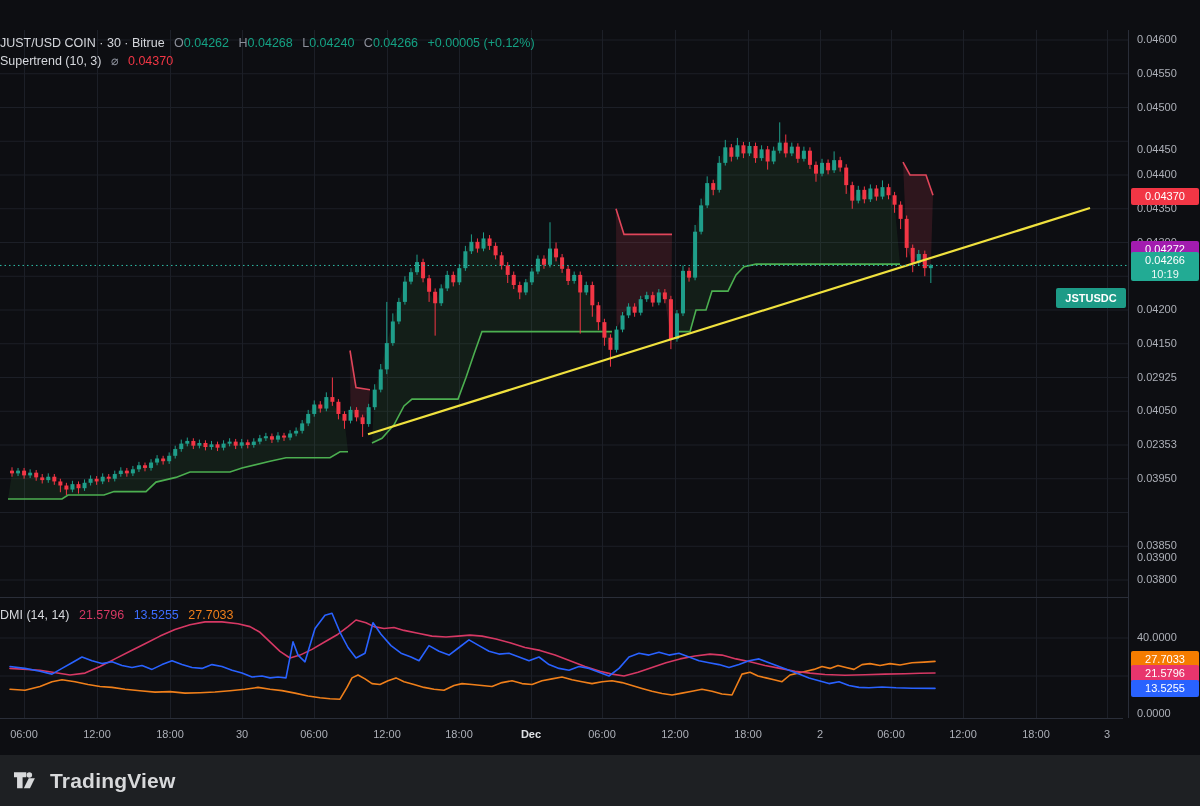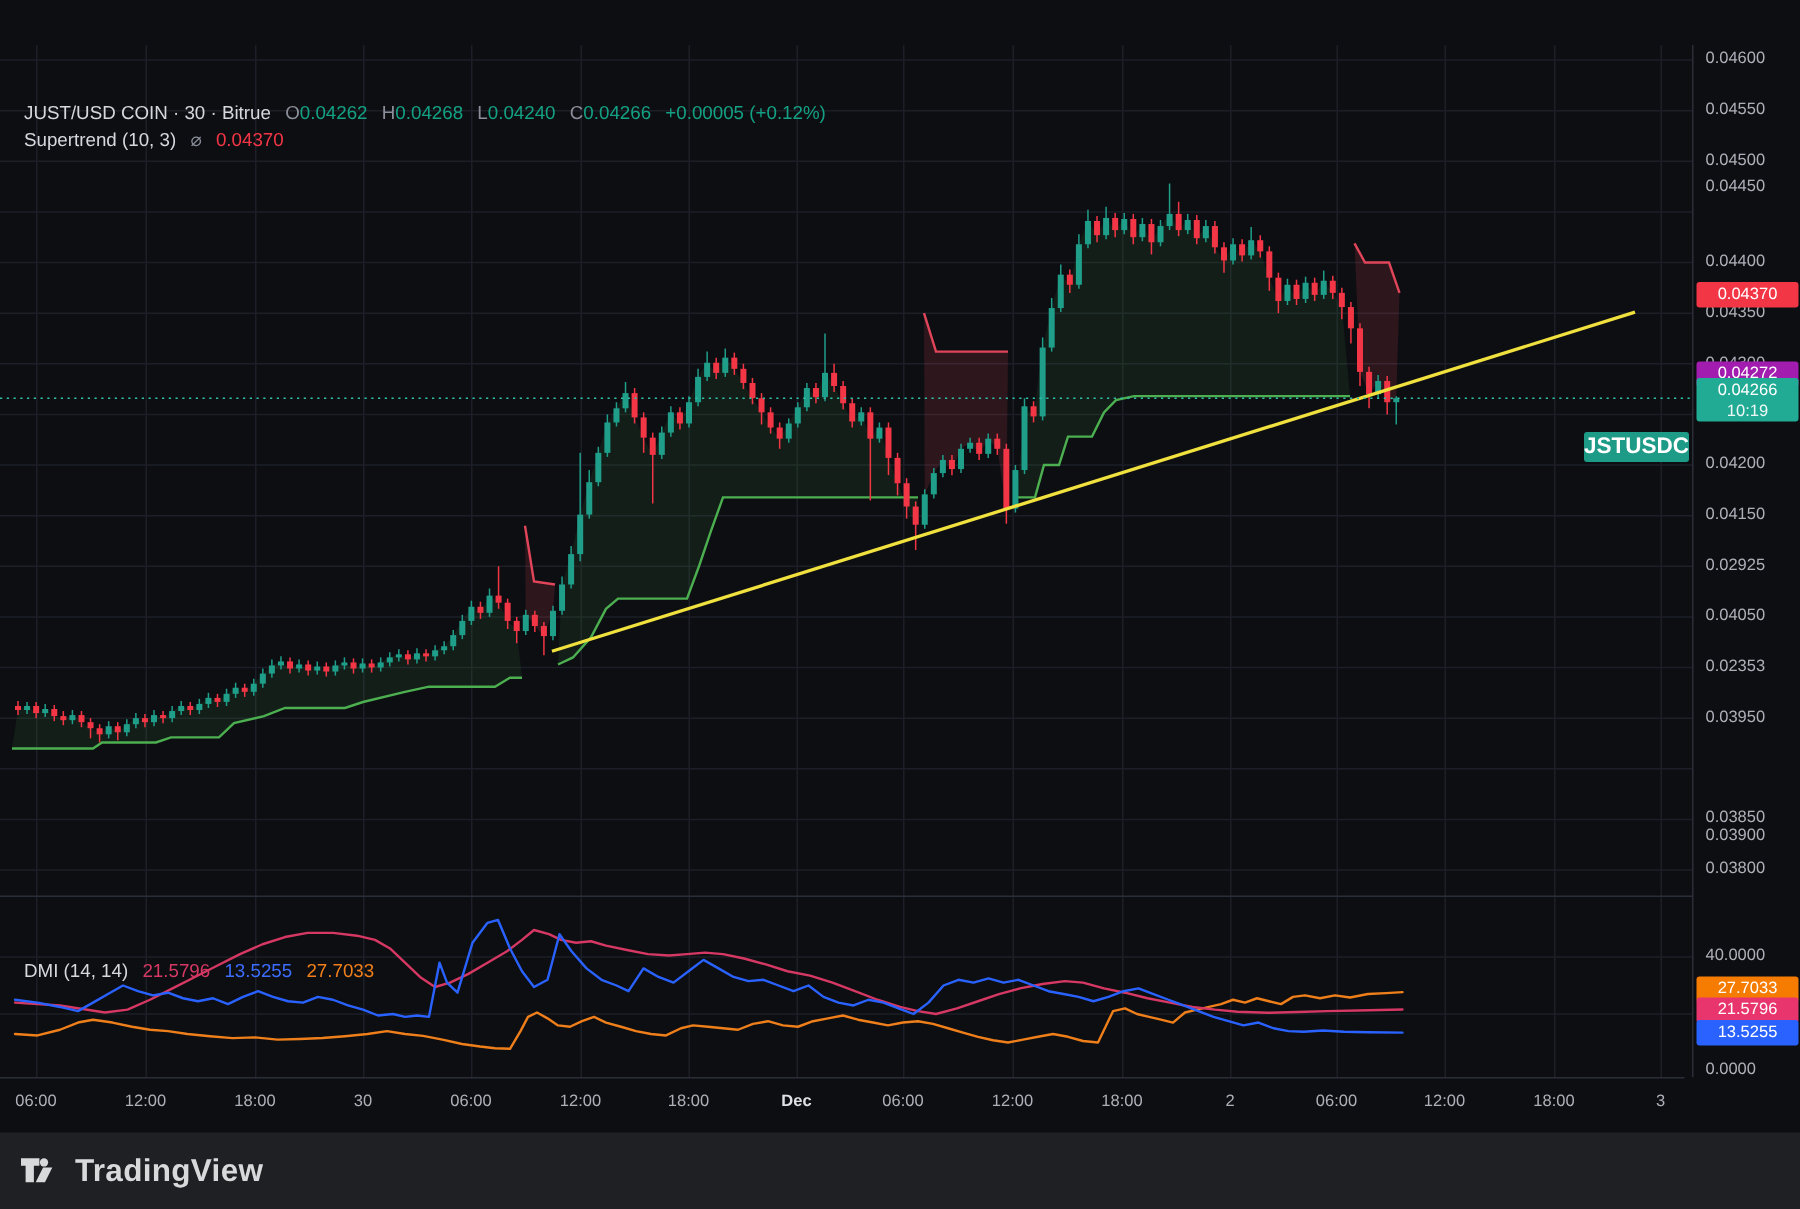--- a/index.html
+++ b/index.html
@@ -6,35 +6,35 @@
   html,body { background:#000; }
   body { font-family:"Liberation Sans", sans-serif; }
   #stage { position:relative; width:1200px; height:806px; background:#0d0e12; overflow:hidden; }
 
   #topbar { position:absolute; left:0; top:0; width:1200px; height:30px; background:#18191d;
             color:#e8e8ea; font-size:12.5px; font-weight:700; line-height:30px; padding-left:14px; }
 
   #chart-layer { position:absolute; left:0; top:30px; width:1128px; height:688px; }
   #chart-svg { position:absolute; left:0; top:0; }
 
-  .legend { position:absolute; left:16px; font-size:12.5px; color:#d6d8dd; white-space:nowrap; z-index:5;margin-top:32px; }
+  .legend { position:absolute; left:0; font-size:12.5px; color:#d6d8dd; white-space:nowrap; z-index:5; }
   .legend .lbl { color:#8b8f9a; }
   .legend .up  { color:#14a183; }
   .legend .dn  { color:#f23645; }
   .legend .sep { color:#8b8f9a; padding:0 3px; }
 
   #price-axis { position:absolute; left:1128px; top:30px; width:72px; height:688px;
                 border-left:1px solid #2a2e39; color:#adb0b8; font-size:11px; z-index:4; }
   .pa-label { position:absolute; left:8px; }
   .pa-badge { position:absolute; left:2px; width:68px; text-align:center; color:#fff;
               border-radius:2px; font-size:11px; line-height:17px; }
   .pa-badge .sub { display:block; line-height:14px; opacity:.92; margin-top:-2px; }
 
   #sym-label { position:absolute; width:70px; height:20px; line-height:20px; text-align:center;
-               color:#fff; font-size:15px; font-weight:700; border-radius:2px; z-index:6; }
+               color:#fff; font-size:11px; font-weight:700; border-radius:2px; z-index:6; }
 
   #time-axis { position:absolute; left:0; top:718px; width:1123px; height:37px;
                border-top:1px solid #2a2e39; color:#adb0b8; font-size:11px; }
   .tt { position:absolute; top:9px; transform:translateX(-50%); }
   .tt.bold { color:#dfe1e5; font-weight:700; }
 
   #footer { position:absolute; left:0; top:755px; width:1200px; height:51px; background:#1e2023; }
   #brand { position:absolute; left:14px; top:12px; height:27px; display:flex; align-items:center; cursor:pointer; }
   #brand-text { color:#d8d9db; font-size:21px; font-weight:700; letter-spacing:.2px; margin-left:9px; }
 </style>
@@ -427,21 +427,21 @@
       <span style="color:#ef7f1a">27.7033</span>
     </div>
 
     <div id="sym-label" style="left:1056px; top:258px; background:#1d9b87;">JSTUSDC</div>
   </div>
 
   <div id="price-axis">
       <div class="pa-label" style="top: 3px;">0.04600</div>
       <div class="pa-label" style="top: 36.75px;">0.04550</div>
       <div class="pa-label" style="top: 70.5px;">0.04500</div>
-      <div class="pa-label" style="top: 88px;">0.04450</div>
+      <div class="pa-label" style="top: 113px;">0.04450</div>
       <div class="pa-label" style="top: 138px;">0.04400</div>
       <div class="pa-label" style="top: 171.75px;">0.04350</div>
       <div class="pa-label" style="top: 205.5px;">0.04300</div>
       <div class="pa-label" style="top: 273px;">0.04200</div>
       <div class="pa-label" style="top: 306.75px;">0.04150</div>
       <div class="pa-label" style="top: 340.5px;">0.02925</div>
       <div class="pa-label" style="top: 374.25px;">0.04050</div>
       <div class="pa-label" style="top: 408px;">0.02353</div>
       <div class="pa-label" style="top: 441.75px;">0.03950</div>
       <div class="pa-label" style="top: 475.5px; margin-top: 45px;">0.03900</div>

